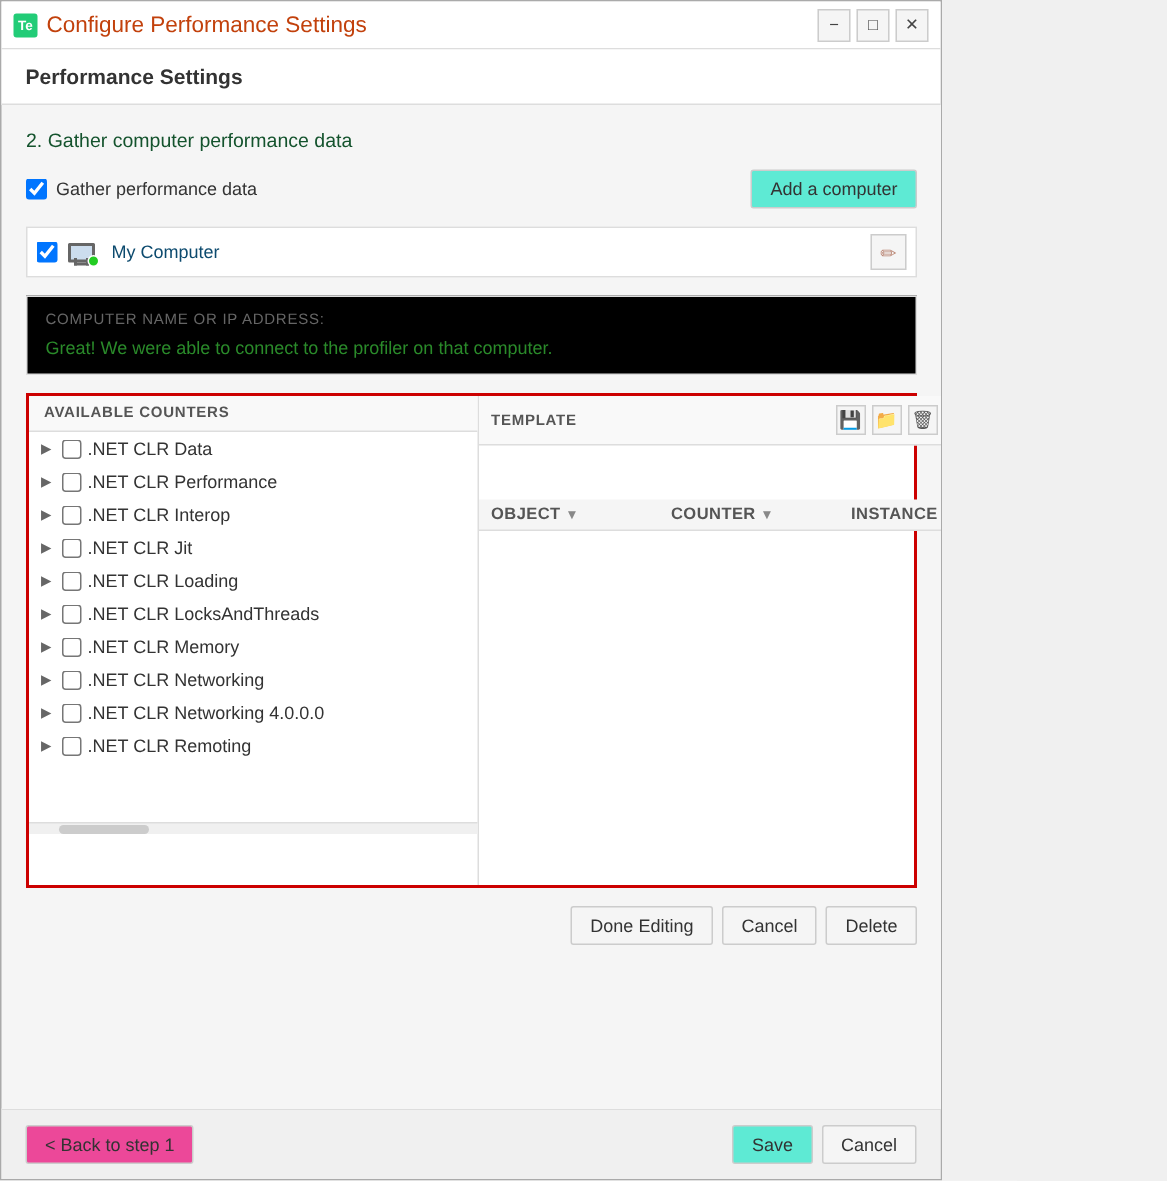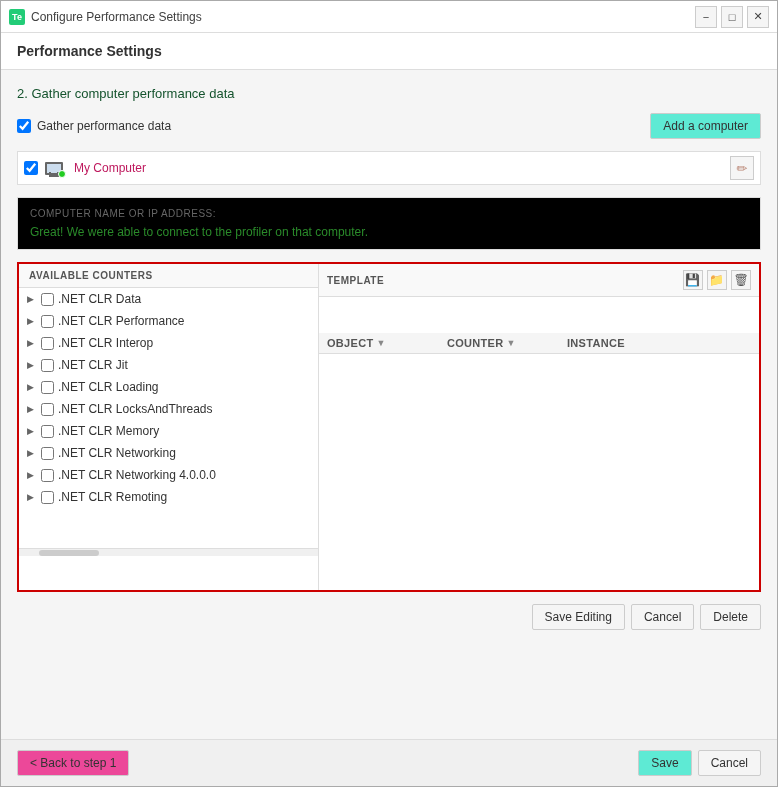--- a/index.html
+++ b/index.html
@@ -5,21 +5,21 @@
     * { box-sizing: border-box; margin: 0; padding: 0; }
     body {
       font-family: 'Segoe UI', Tahoma, Geneva, Verdana, sans-serif;
       font-size: 12px;
       background: #f0f0f0;
       width: 778px;
       height: 787px;
       overflow: hidden;
     }
     .window {
-      width: 778px;
+      width: 628px;
       height: 787px;
       background: #f5f5f5;
       border: 1px solid #aaa;
       display: flex;
       flex-direction: column;
     }
     .title-bar {
       background: #fff;
       display: flex;
       align-items: center;
@@ -35,22 +35,22 @@
       border-radius: 2px;
       display: flex;
       align-items: center;
       justify-content: center;
       color: white;
       font-size: 10px;
       font-weight: bold;
     }
     .title-bar-text {
       flex: 1;
-      font-size: 12px;
-      color: #404040;
+      font-size: 15px;
+      color: #c2410c;
     }
     .title-bar-controls {
       display: flex;
       gap: 4px;
     }
     .title-btn {
       width: 22px;
       height: 22px;
       border: 1px solid #ccc;
       background: #f5f5f5;
@@ -161,21 +161,21 @@
       background: #2c2;
       border-radius: 50%;
       position: absolute;
       bottom: -2px;
       right: -2px;
       border: 1px solid white;
     }
     .computer-name-field {
       flex: 1;
       font-size: 12px;
-      color: #be185d;
+      color: #0c4a6e;
       padding: 2px 4px;
     }
     .edit-btn {
       width: 24px;
       height: 24px;
       border: 1px solid #ccc;
       background: #f5f5f5;
       cursor: pointer;
       display: flex;
       align-items: center;
@@ -510,21 +510,21 @@
           <div class="col-header">
             <span>INSTANCE</span>
           </div>
         </div>
         <div class="template-body"></div>
       </div>
 
     </div>
 
     <div class="action-row">
-      <button class="btn">Save Editing</button>
+      <button class="btn">Done Editing</button>
       <button class="btn">Cancel</button>
       <button class="btn">Delete</button>
     </div>
 
   </div>
 
   <div class="bottom-bar">
     <button class="btn-back">&lt; Back to step 1</button>
     <div class="bottom-right">
       <button class="btn btn-primary">Save</button>

